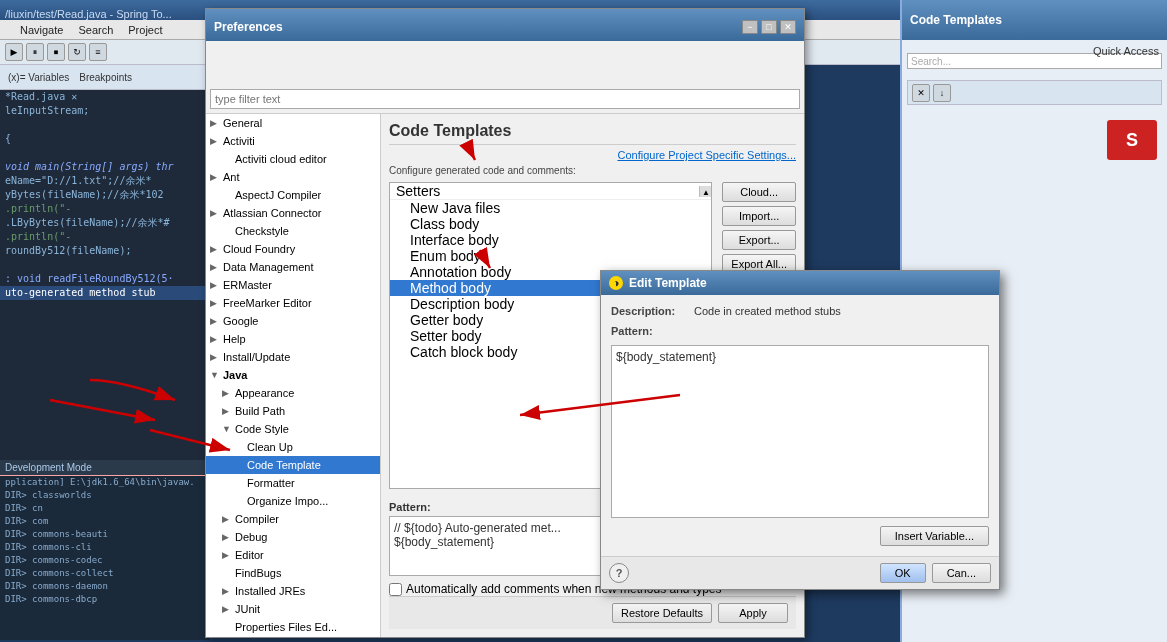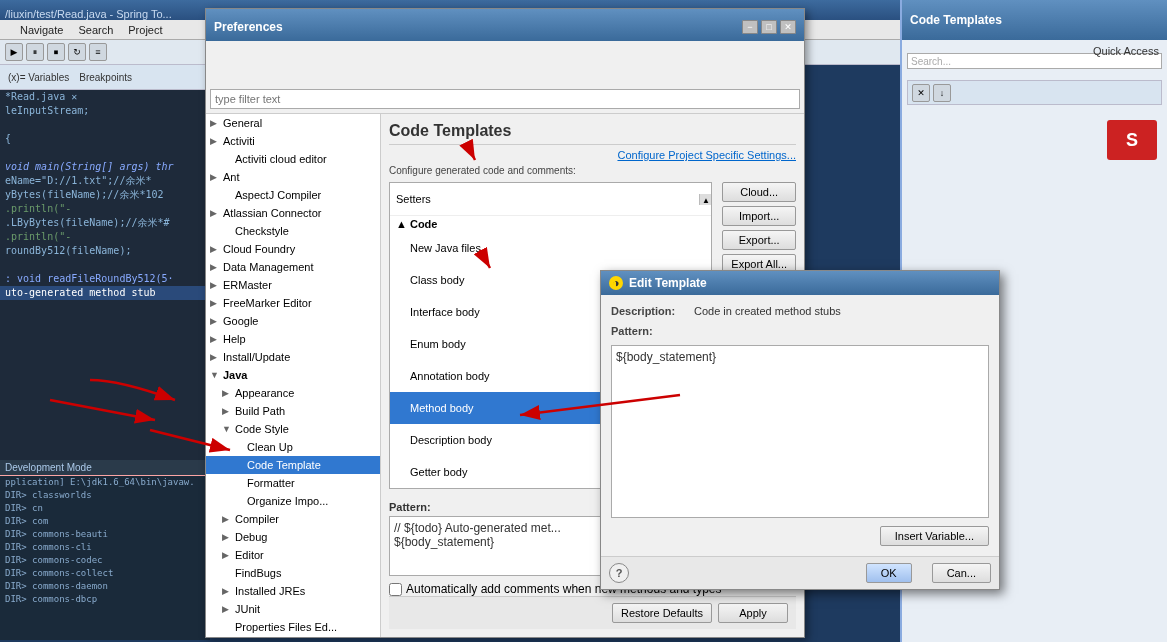--- a/index.html
+++ b/index.html
@@ -259,22 +259,22 @@
 
     
     .template-tree {
       flex: 1;
       border: 1px solid #aaa;
       background: white;
       overflow-y: auto;
       margin-bottom: 6px;
     }
     .tmpl-item {
-      padding: 10px 6px;
-      font-size: 11px;
+      padding: 0 6px;
+      font-size: 14px;
       cursor: pointer;
       display: flex;
       align-items: center;
       gap: 4px;
     }
     .tmpl-item.selected { background: #3078d0; color: white; }
     .tmpl-section { font-weight: bold; padding: 2px 6px; font-size: 11px; }
     .tmpl-indent { padding-left: 20px; }
 
     
@@ -417,21 +417,21 @@
       width: 20px; height: 20px;
       border: 1px solid #888;
       border-radius: 10px;
       background: #f0f0f0;
       display: flex; align-items: center; justify-content: center;
       font-size: 11px; font-weight: bold; color: #555;
       cursor: pointer;
     }
     .edit-footer-btns {
       display: flex;
-      gap: 20px;
+      gap: 6px;
     }
     .edit-btn {
       padding: 3px 14px;
       background: linear-gradient(to bottom, #f5f5f5, #ddd);
       border: 1px solid #999;
       border-radius: 2px;
       font-size: 11px;
       cursor: pointer;
     }
     .edit-btn.primary {
@@ -758,21 +758,20 @@
 
       <div class="upper-section">
         <div class="template-tree">
 
           <div style="display:flex; align-items:center; justify-content:space-between; border-bottom:1px solid #eee;">
             <div class="tmpl-item" style="flex:1;">Setters</div>
             <div style="width:12px; background:#ddd; border-left:1px solid #bbb; height:100%; display:flex; flex-direction:column; align-items:center; justify-content:flex-start; padding-top:2px;">
               <span style="font-size:8px;">▲</span>
             </div>
           </div>
-          <div class="tmpl-item tmpl-section">▲ Code</div>
           <div class="tmpl-item tmpl-indent">New Java files</div>
           <div class="tmpl-item tmpl-indent">Class body</div>
           <div class="tmpl-item tmpl-indent">Interface body</div>
           <div class="tmpl-item tmpl-indent">Enum body</div>
           <div class="tmpl-item tmpl-indent">Annotation body</div>
           <div class="tmpl-item tmpl-indent selected">Method body</div>
           <div class="tmpl-item tmpl-indent">Description body</div>
           <div class="tmpl-item tmpl-indent">Getter body</div>
           <div class="tmpl-item tmpl-indent">Setter body</div>
           <div class="tmpl-item tmpl-indent">Catch block body</div>

